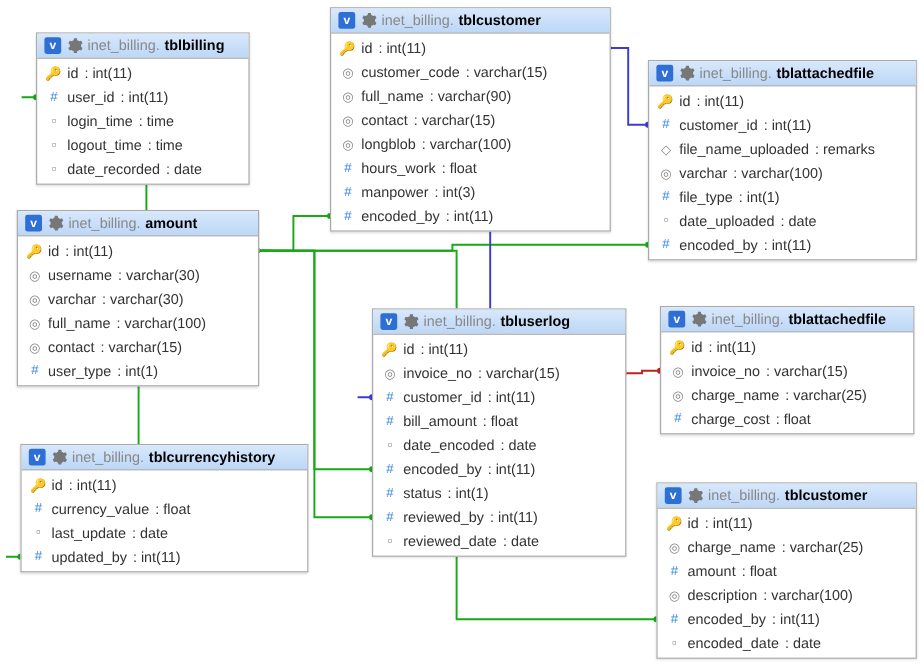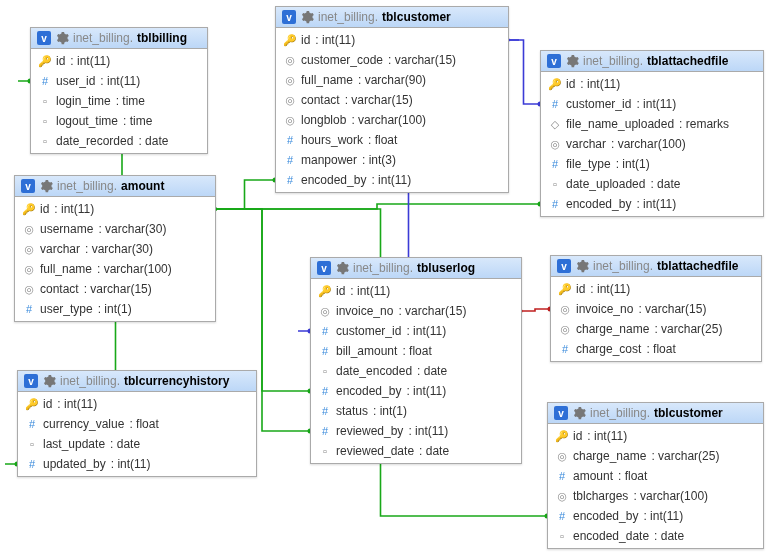--- a/index.html
+++ b/index.html
@@ -456,21 +456,21 @@
           <span class="cname">charge_name</span>
           <span class="ctype">: varchar(25)</span>
         </div>
         <div class="col" style="height: 20px; box-sizing: border-box;">
           <span class="ic ic-num">#</span>
           <span class="cname">amount</span>
           <span class="ctype">: float</span>
         </div>
         <div class="col" style="height: 20px; box-sizing: border-box;">
           <span class="ic ic-str">◎</span>
-          <span class="cname">tblcharges</span>
+          <span class="cname">description</span>
           <span class="ctype">: varchar(100)</span>
         </div>
         <div class="col" style="height: 20px; box-sizing: border-box;">
           <span class="ic ic-num">#</span>
           <span class="cname">encoded_by</span>
           <span class="ctype">: int(11)</span>
         </div>
         <div class="col" style="height: 20px; box-sizing: border-box;">
           <span class="ic ic-dt">▫</span>
           <span class="cname">encoded_date</span>

